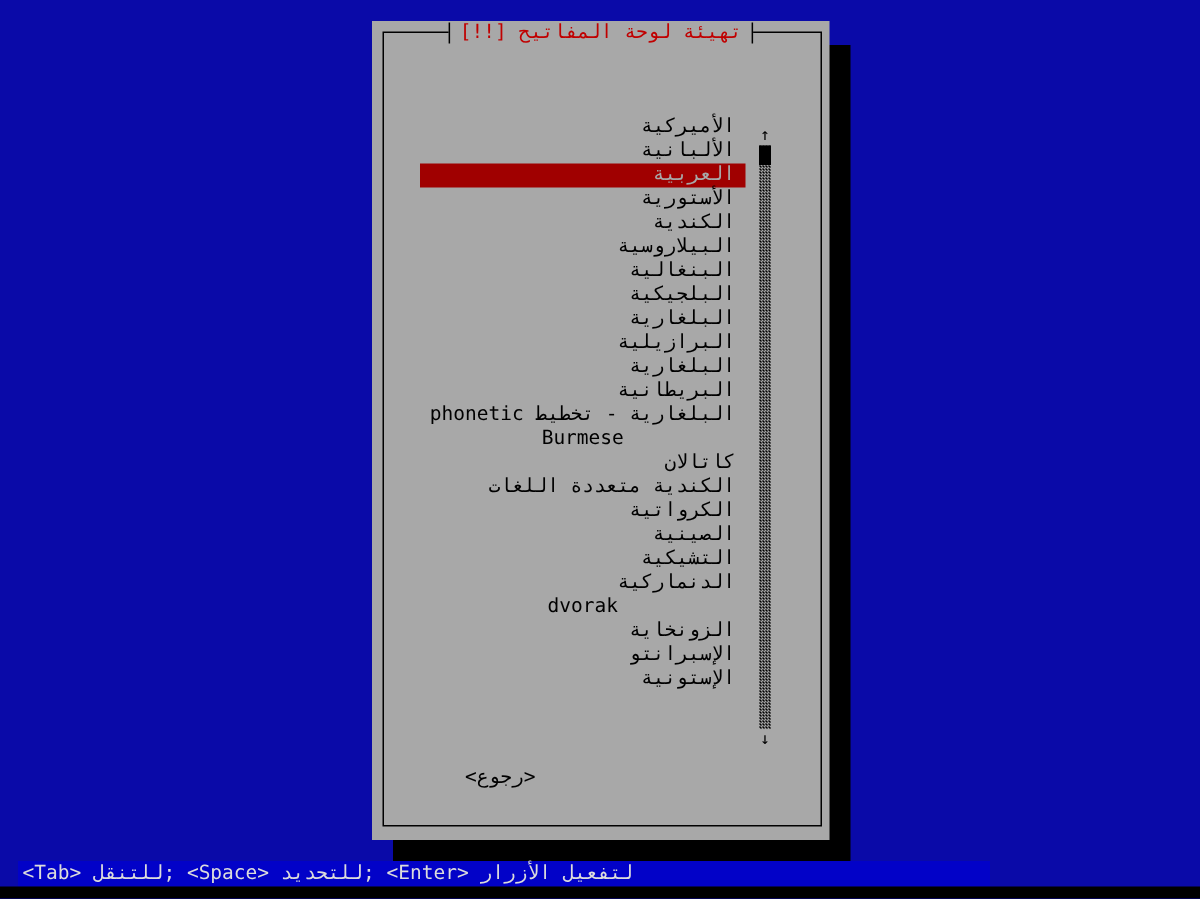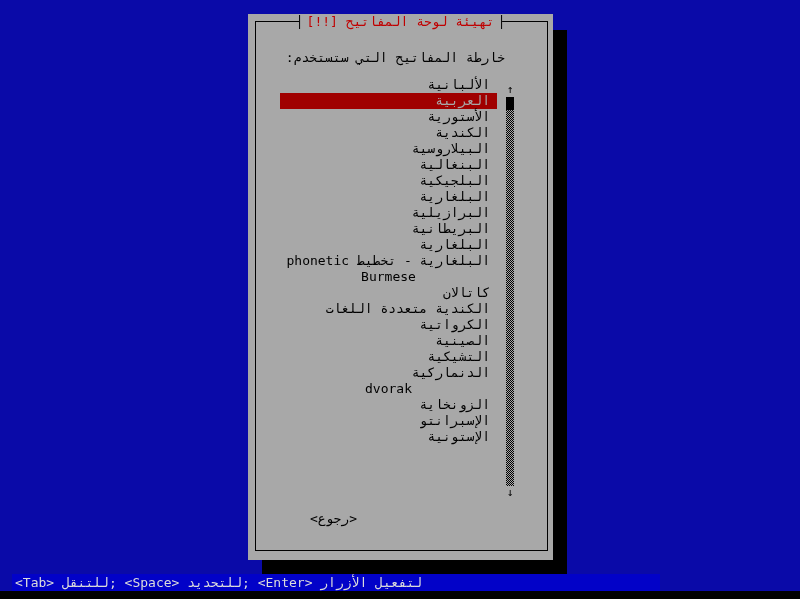--- a/index.html
+++ b/index.html
@@ -69,34 +69,34 @@
   .footer-strip{
     position:absolute;left:0;top:591px;width:800px;height:8px;background:#000;
   }
 </style>
 </head>
 <body>
 
 <div class="dialog">
   <div class="dialog-frame"></div>
   <div class="dialog-title">[!!] تهيئة لوحة المفاتيح</div>
-  <div class="instruction">خارطة المفاتيح التي ستستخدم:</div>
 
   <div class="keymap-list">
+      <div class="row">الأميركية</div>
       <div class="row">الألبانية</div>
       <div class="row selected">العربية</div>
       <div class="row">الأستورية</div>
       <div class="row">الكندية</div>
       <div class="row">البيلاروسية</div>
       <div class="row">البنغالية</div>
       <div class="row">البلجيكية</div>
       <div class="row">البلغارية</div>
       <div class="row">البرازيلية</div>
+      <div class="row">البلغارية</div>
       <div class="row">البريطانية</div>
-      <div class="row">البلغارية</div>
       <div class="row">البلغارية - تخطيط phonetic</div>
       <div class="row latin">Burmese</div>
       <div class="row">كاتالان</div>
       <div class="row">الكندية متعددة اللغات</div>
       <div class="row">الكرواتية</div>
       <div class="row">الصينية</div>
       <div class="row">التشيكية</div>
       <div class="row">الدنماركية</div>
       <div class="row latin">dvorak</div>
       <div class="row">الزونخاية</div>

